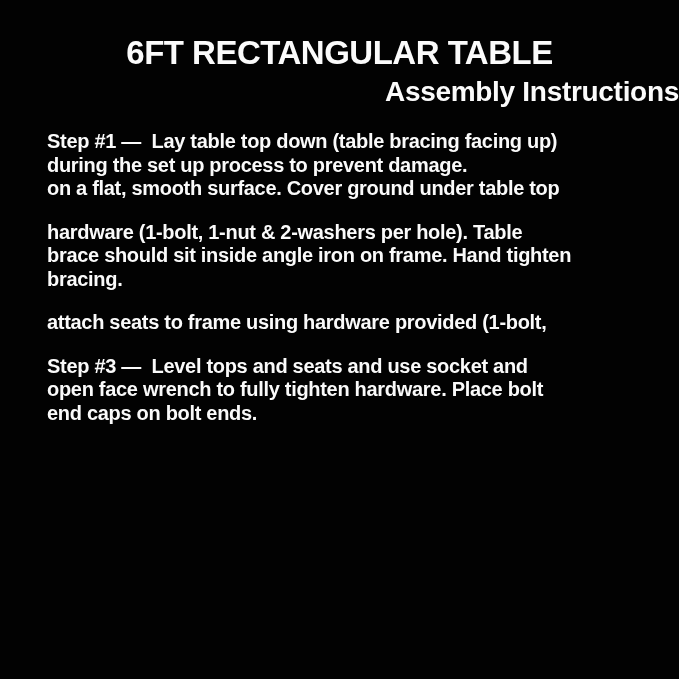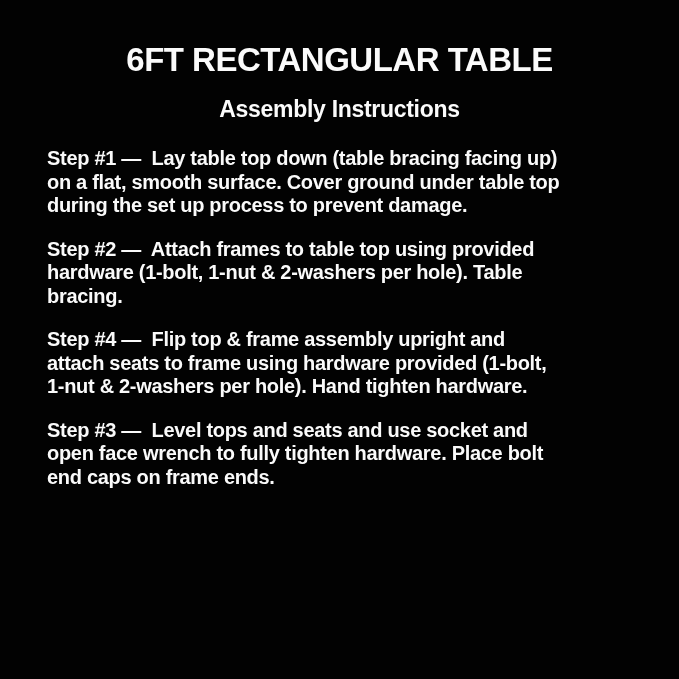--- a/index.html
+++ b/index.html
@@ -20,28 +20,28 @@
   }
   .header {
     text-align: center;
     padding-top: 34px;
   }
   .title {
     font-size: 33px;
     line-height: 38px;
     letter-spacing: -0.5px;
     color: #fbfbfb;
-    margin-top: 7px;
   }
   .subtitle {
-    font-size: 23px;
+    font-size: 28px;
     line-height: 28px;
-    margin-top: 16px;
+    margin-top: 6px;
     letter-spacing: -0.3px;
     color: #fbfbfb;
+    text-align: right;
   }
   .steps {
     padding: 24px 36px 0 47px;
   }
   .step {
     margin: 0 0 20px 0;
     font-size: 20px;
     line-height: 23.5px;
     letter-spacing: -0.3px;
   }
@@ -56,38 +56,36 @@
 
   <div class="header">
     <div class="title">6FT RECTANGULAR TABLE</div>
     <div class="subtitle">Assembly Instructions</div>
   </div>
 
   <div class="steps">
 
     <div class="step">
       <div class="step-line">Step #1 —  Lay table top down (table bracing facing up)</div>
+      <div class="step-line">during the set up process to prevent damage.</div>
       <div class="step-line">on a flat, smooth surface. Cover ground under table top</div>
-      <div class="step-line">during the set up process to prevent damage.</div>
     </div>
 
     <div class="step">
-      <div class="step-line">Step #2 —  Attach frames to table top using provided</div>
       <div class="step-line">hardware (1-bolt, 1-nut &amp; 2-washers per hole). Table</div>
+      <div class="step-line">brace should sit inside angle iron on frame. Hand tighten</div>
       <div class="step-line">bracing.</div>
     </div>
 
 
     <div class="step">
-      <div class="step-line">Step #4 —  Flip top &amp; frame assembly upright and</div>
       <div class="step-line">attach seats to frame using hardware provided (1-bolt,</div>
-      <div class="step-line">1-nut &amp; 2-washers per hole). Hand tighten hardware.</div>
     </div>
 
     <div class="step">
       <div class="step-line">Step #3 —  Level tops and seats and use socket and</div>
       <div class="step-line">open face wrench to fully tighten hardware. Place bolt</div>
-      <div class="step-line">end caps on frame ends.</div>
+      <div class="step-line">end caps on bolt ends.</div>
     </div>
 
   </div>
 
 </div>
 
 </body></html>

